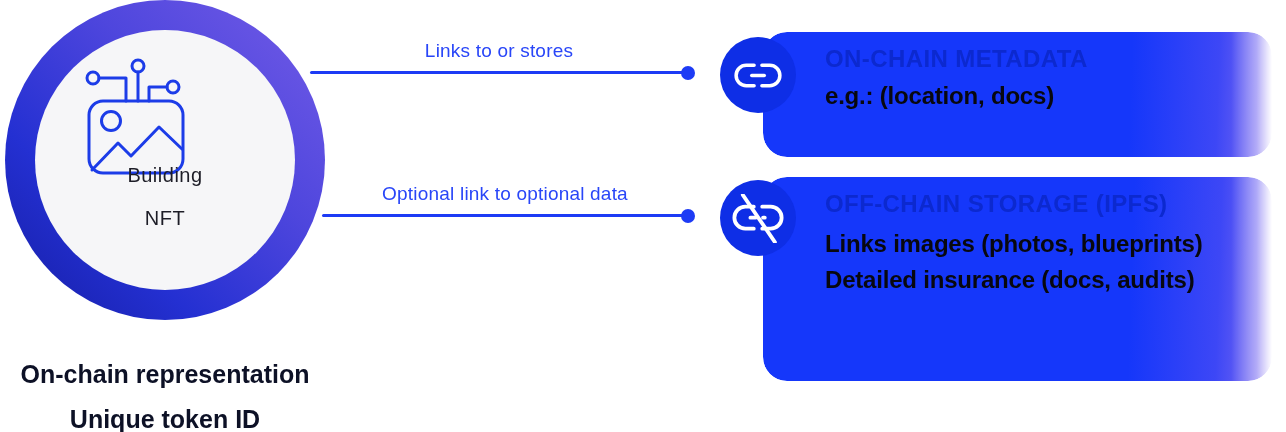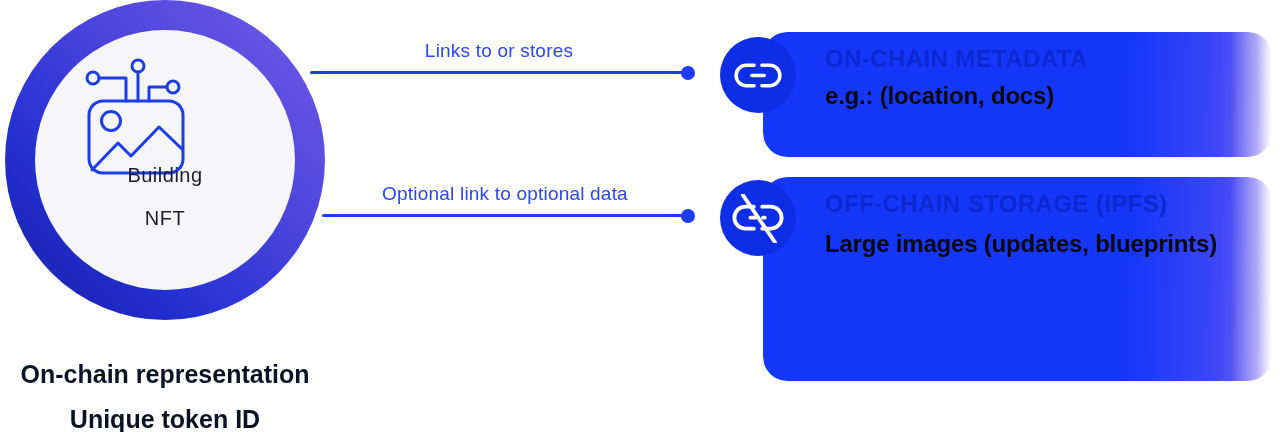--- a/index.html
+++ b/index.html
@@ -109,21 +109,22 @@
   <div class="badge badge-1">
     <svg width="50" height="33" viewBox="0 0 64 42" fill="none" stroke="currentColor" stroke-width="4.5" stroke-linecap="round" stroke-linejoin="round">
       <path d="M27 8 H17 A13 13 0 0 0 17 34 H27"></path>
       <path d="M37 8 H47 A13 13 0 0 1 47 34 H37"></path>
       <path d="M24 21 H40"></path>
     </svg>
   </div>
 
   <div class="box box-2">
     <div class="box-title">OFF-CHAIN STORAGE (IPFS)</div>
-    <div class="box-line">Large images (updates, blueprints)</div>
+    <div class="box-line">Links images (photos, blueprints)</div>
+    <div class="box-line">Detailed insurance (docs, audits)</div>
   </div>
   <div class="badge badge-2">
     <svg width="54" height="49" viewBox="0 0 64 58" fill="none" stroke="currentColor" stroke-width="4.5" stroke-linecap="round" stroke-linejoin="round">
       <path d="M27 15 H17 A13 13 0 0 0 17 41 H27"></path>
       <path d="M37 15 H47 A13 13 0 0 1 47 41 H37"></path>
       <path d="M23 28 H29"></path>
       <path d="M38 28 H40"></path>
       <path d="M14 1 L52 57"></path>
     </svg>
   </div>

